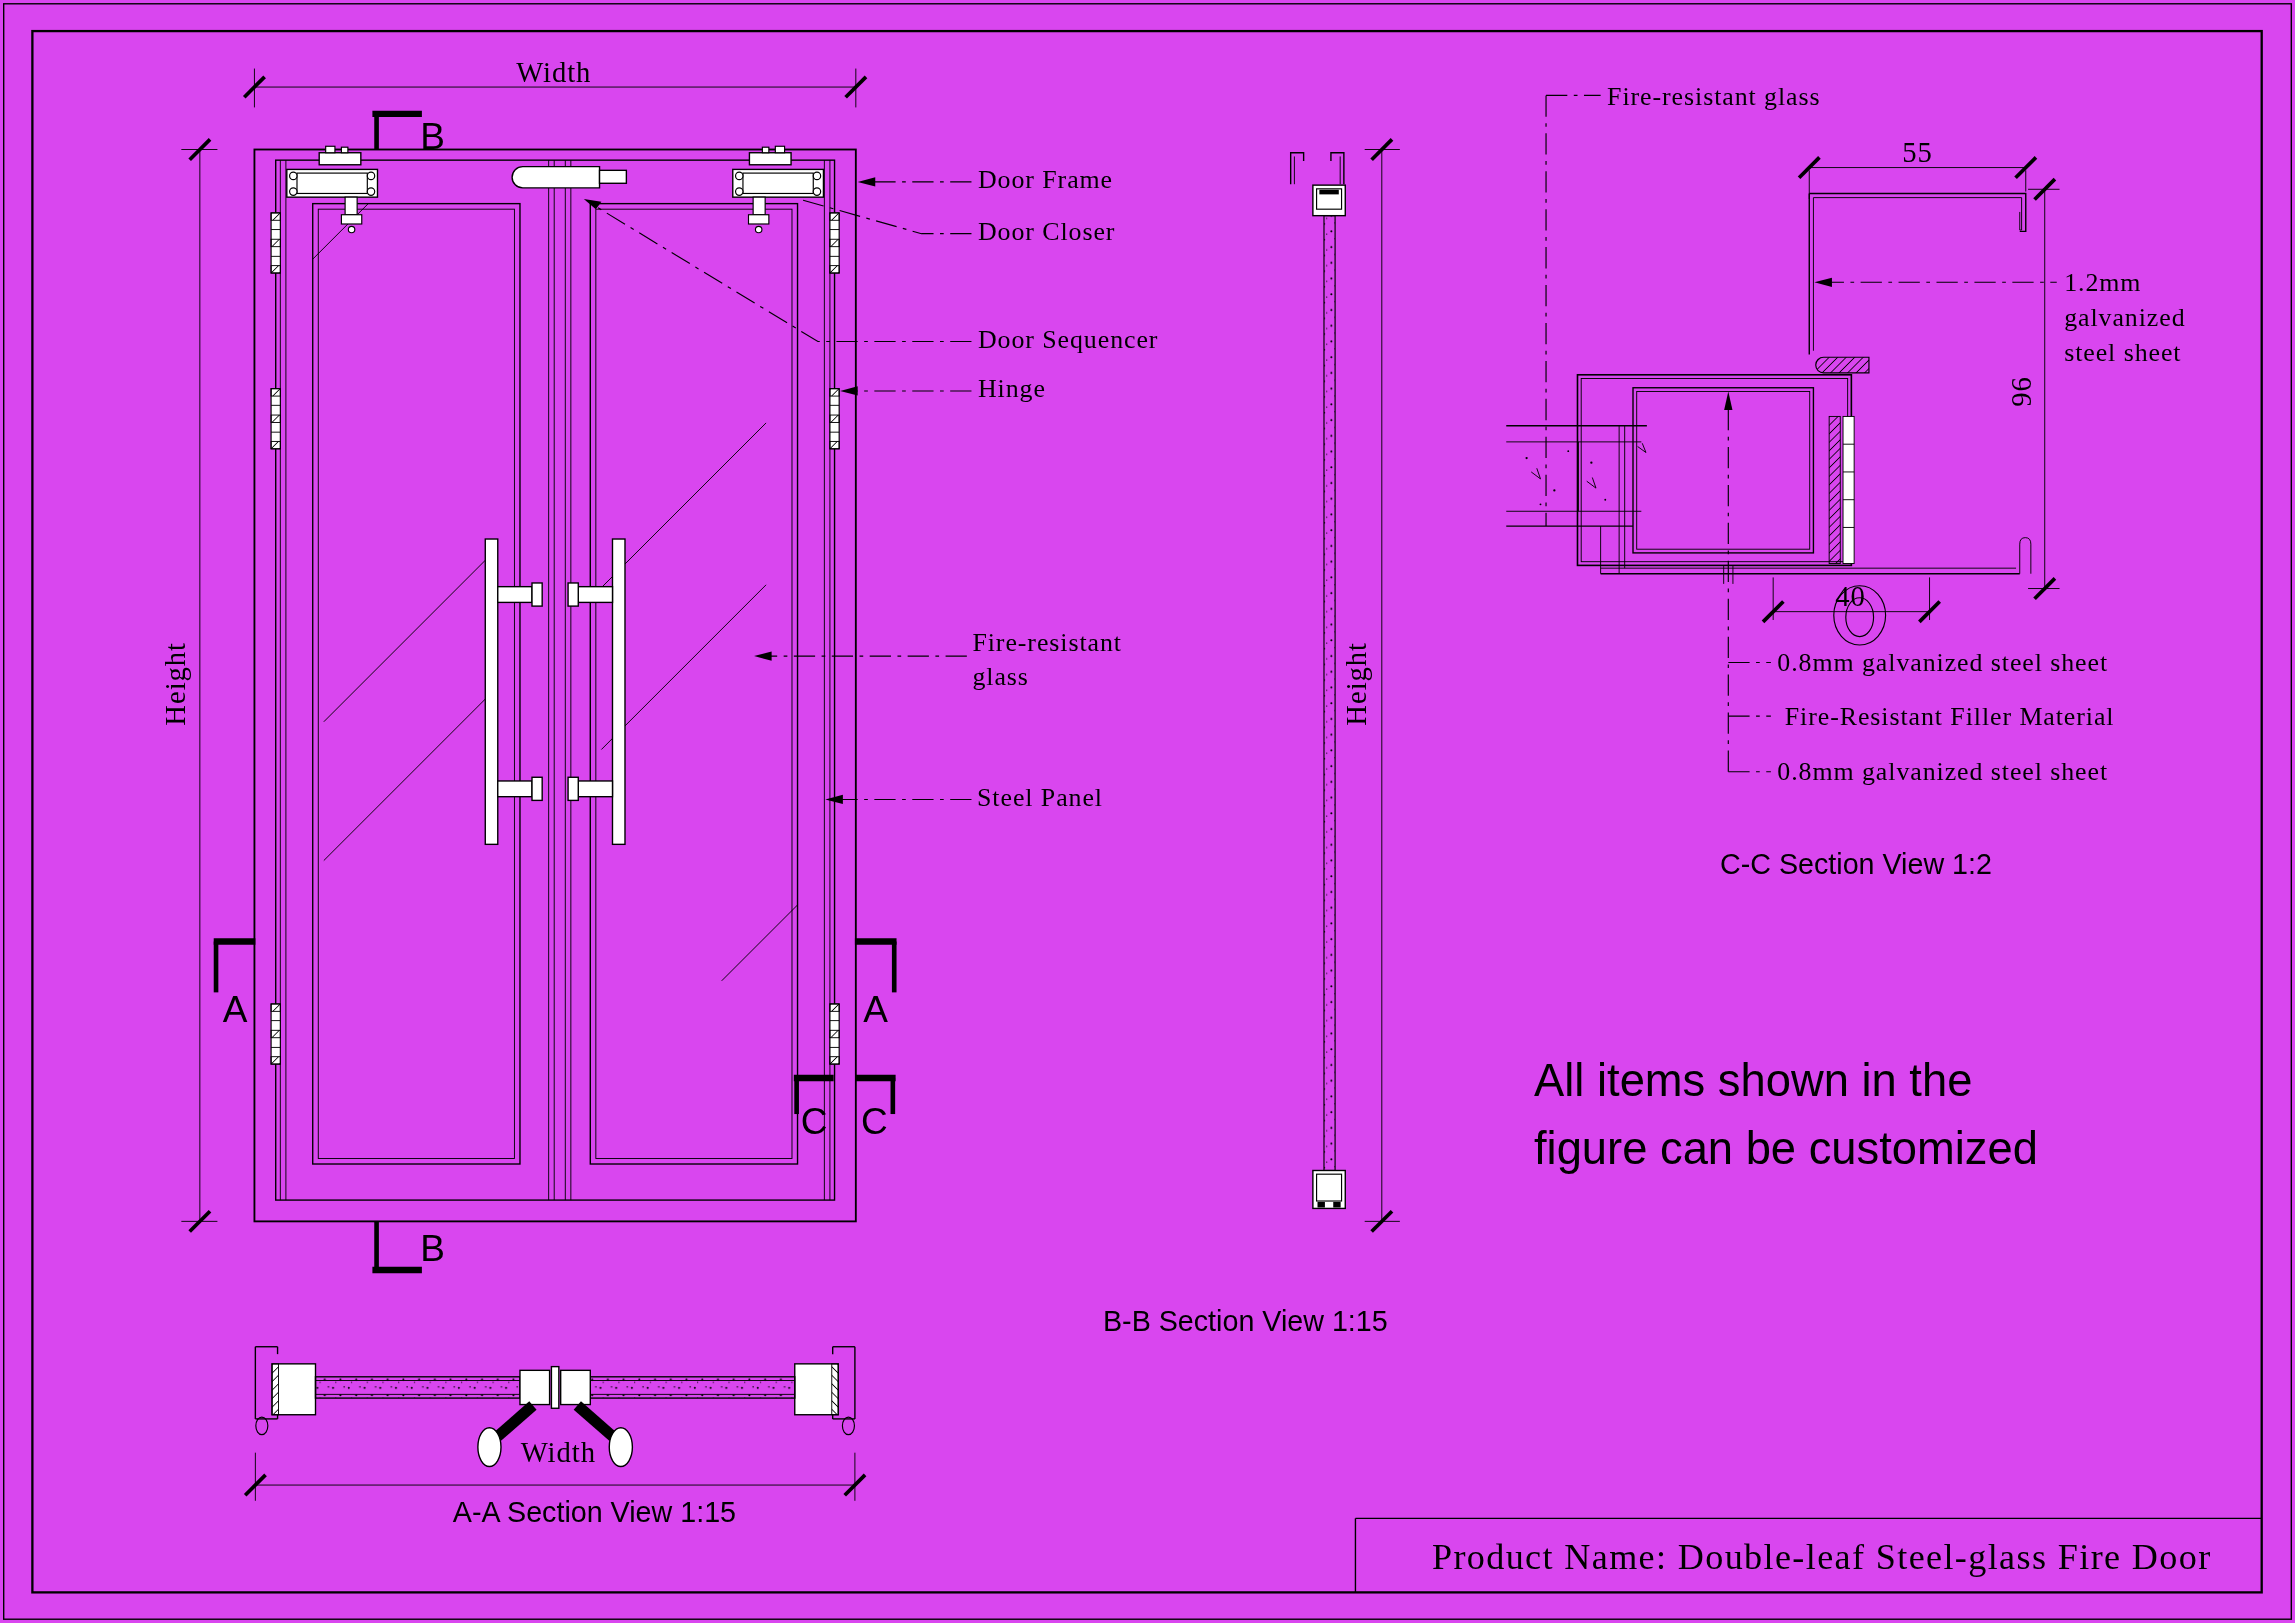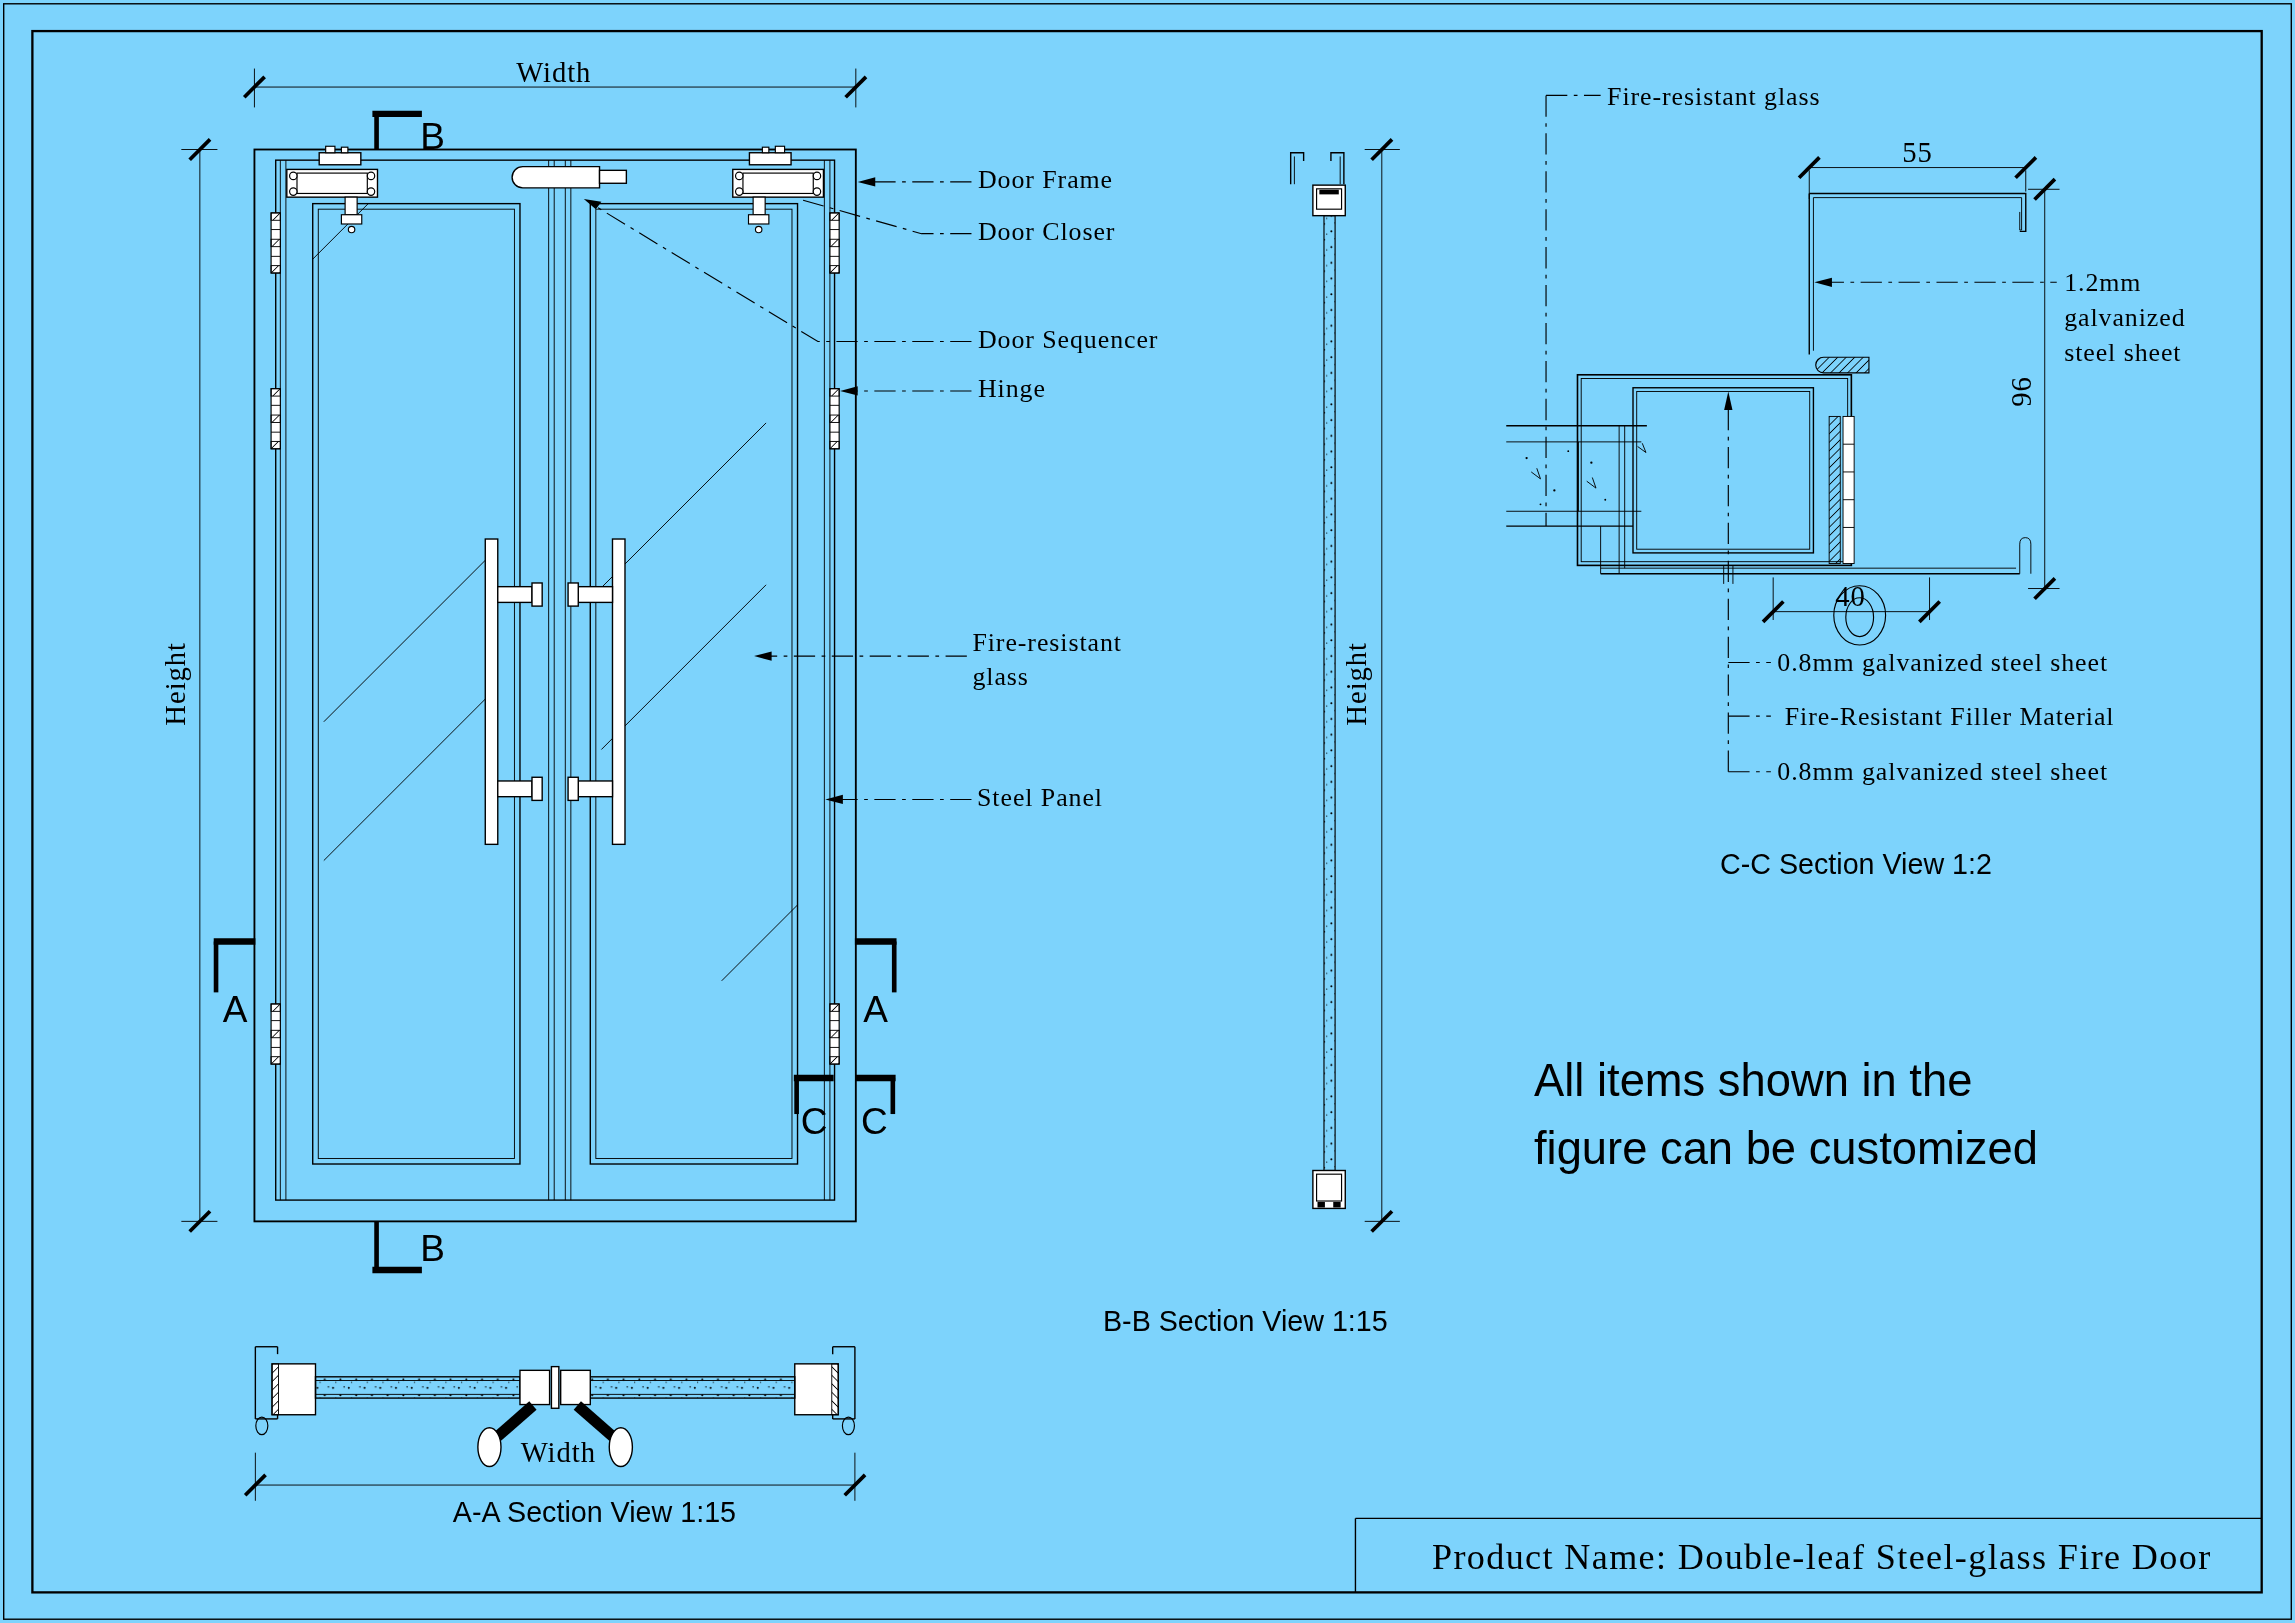--- a/index.html
+++ b/index.html
@@ -1,16 +1,16 @@
 <!DOCTYPE html>
 <html style="font-size:7.4px"><head>
 <meta charset="utf-8">
 <style>
   html,body{margin:0;padding:0;background:#ffffff;}
-  .page{position:relative;width:2295px;height:1623px;background:#7dd3fc;overflow:hidden;}
+  .page{position:relative;width:2295px;height:1623px;background:#d946ef;overflow:hidden;}
   svg{position:absolute;left:0;top:0;}
   
   .ln  {stroke:#000;stroke-width:3;fill:none;}
   .ln2 {stroke:#000;stroke-width:2;fill:none;}
   .dd  {stroke:#000;stroke-width:2.5;fill:none;stroke-dasharray:46 14 8 14;}
   .tick{stroke:#000;stroke-width:8;fill:none;}
   .thick{stroke:#000;stroke-width:14;fill:none;}
   .thin {stroke:#000;stroke-width:10;fill:none;}
   .fillb{fill:#000;stroke:none;}
   .wht {fill:#fff;stroke:#000;stroke-width:3;}

